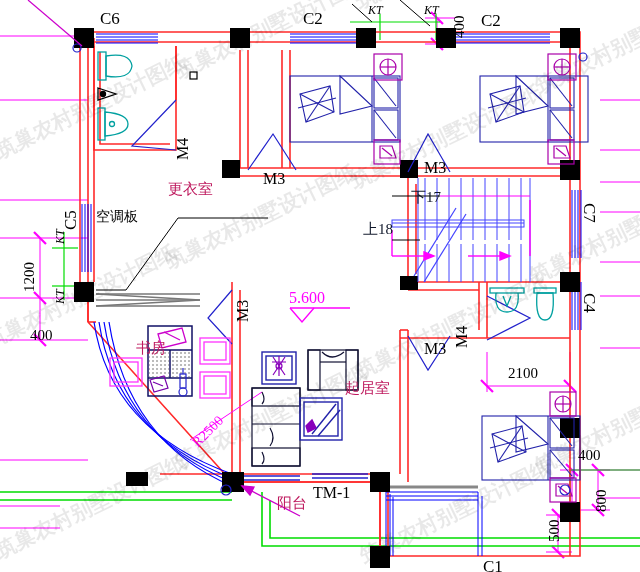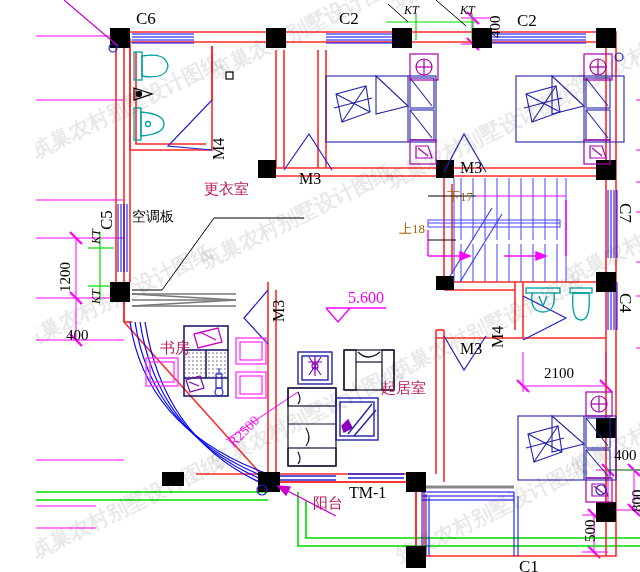--- a/index.html
+++ b/index.html
@@ -1,36 +1,36 @@
 <!DOCTYPE html>
 <html><head>
 <meta charset="utf-8">
 <title>Floor Plan</title>
 <style>
   html,body{margin:0;padding:0;background:#ffffff;}
   body{width:640px;height:572px;overflow:hidden;
        font-family:"Liberation Serif","DejaVu Serif",serif;}
-  #plan{position:relative;width:584px;height:572px;background:#fff;margin-left:36px;}
+  #plan{position:relative;width:584px;height:572px;background:#fff;}
   svg#cad{position:absolute;left:0;top:0;width:640px;height:572px;}
   .wm{position:absolute;left:0;top:0;width:640px;height:572px;
       pointer-events:none;overflow:hidden;}
   .wm span{position:absolute;color:#000;opacity:.085;
            font-family:"DejaVu Sans",sans-serif;font-weight:700;
            font-size:21px;white-space:nowrap;
            transform:rotate(-26deg);transform-origin:left top;}
   .lbl{position:absolute;font-family:"Liberation Serif","DejaVu Serif",serif;
        white-space:nowrap;line-height:1;}
   .lb-win{font-size:17px;color:#000;}
   .lb-door{font-size:16px;color:#000;}
   .lb-room{font-size:15px;color:#be185d;font-family:"DejaVu Sans",sans-serif;}
   .lb-dim{font-size:15px;color:#000;}
   .lb-kt{font-size:12px;color:#000;font-style:italic;}
   .lb-mag{font-size:16px;color:#ff00ff;}
   .lb-note{font-size:14px;color:#000;font-family:Liberation Mono, monospace;}
-  .lb-stair{font-size:13px;color:#a16207;}
+  .lb-stair{font-size:15px;color:#0f172a;}
   .rot90{transform:rotate(-90deg);transform-origin:left top;}
   .rot90cw{transform:rotate(90deg);transform-origin:left top;}
   .rot45{transform:rotate(-45deg);transform-origin:left top;}
 </style>
 </head>
 <body>
 
 <div id="plan">
 
   <svg id="cad" viewBox="0 0 640 572">
@@ -508,34 +508,34 @@
 
     <div class="lbl lb-door rot90" style="left:175px;top:160px;">M4</div>
     <div class="lbl lb-door" style="left:263px;top:171px;">M3</div>
     <div class="lbl lb-door" style="left:424px;top:160px;">M3</div>
     <div class="lbl lb-door rot90" style="left:235px;top:322px;">M3</div>
     <div class="lbl lb-door" style="left:424px;top:341px;">M3</div>
     <div class="lbl lb-door rot90" style="left:454px;top:348px;">M4</div>
     <div class="lbl lb-door" style="left:313px;top:485px;">TM-1</div>
 
     <div class="lbl lb-room" style="left:168px;top:182px;">更衣室</div>
-    <div class="lbl lb-room" style="left:124px;top:341px;">书房</div>
+    <div class="lbl lb-room" style="left:136px;top:341px;">书房</div>
     <div class="lbl lb-room" style="left:345px;top:381px;">起居室</div>
     <div class="lbl lb-room" style="left:277px;top:496px;">阳台</div>
 
     <div class="lbl lb-dim rot90" style="left:22px;top:292px;">1200</div>
     <div class="lbl lb-dim" style="left:30px;top:328px;">400</div>
     <div class="lbl lb-dim rot90" style="left:452px;top:38px;">400</div>
     <div class="lbl lb-dim" style="left:508px;top:366px;">2100</div>
     <div class="lbl lb-dim" style="left:578px;top:448px;">400</div>
     <div class="lbl lb-dim rot90" style="left:594px;top:512px;">800</div>
     <div class="lbl lb-dim rot90" style="left:547px;top:542px;">500</div>
 
     <div class="lbl lb-note" style="left:96px;top:210px;">空调板</div>
-    <div class="lbl lb-mag" style="left:312px;top:290px;">5.600</div>
+    <div class="lbl lb-mag" style="left:289px;top:290px;">5.600</div>
     <div class="lbl lb-mag rot45" style="left:190px;top:440px;font-size:14px;">R2500</div>
     <div class="lbl lb-stair" style="left:411px;top:190px;">下17</div>
     <div class="lbl lb-stair" style="left:363px;top:222px;">上18</div>
 
     <div class="lbl lb-kt" style="left:368px;top:4px;">KT</div>
     <div class="lbl lb-kt" style="left:424px;top:4px;">KT</div>
     <div class="lbl lb-kt rot90" style="left:54px;top:244px;">KT</div>
     <div class="lbl lb-kt rot90" style="left:54px;top:304px;">KT</div>
   </div>
 

